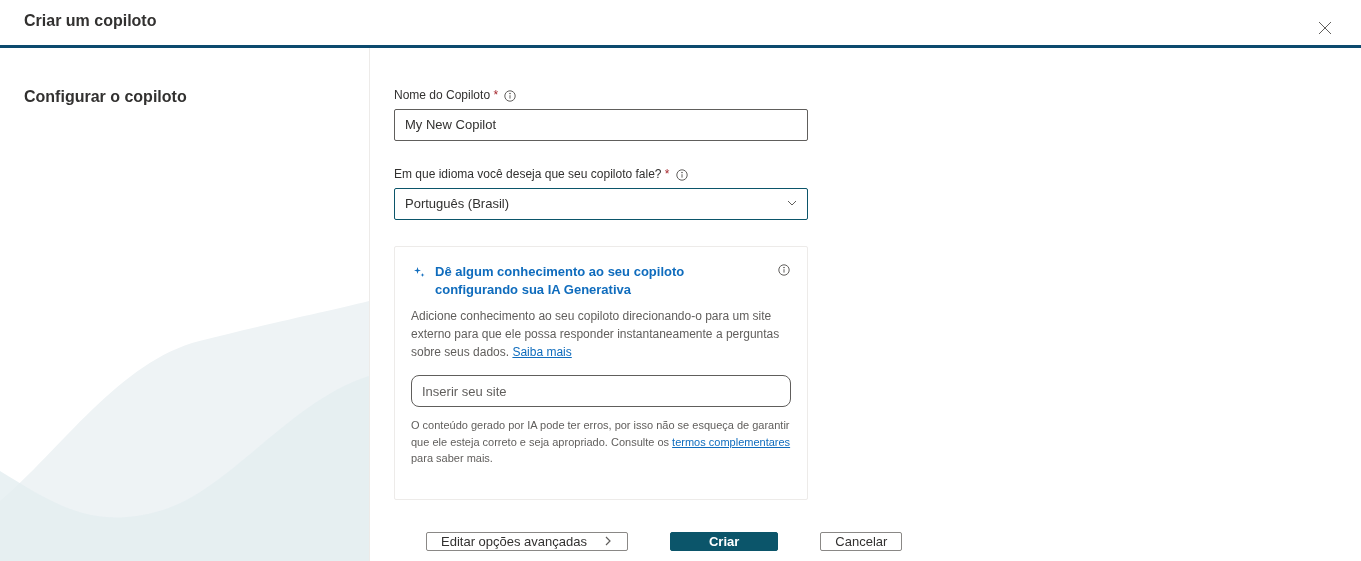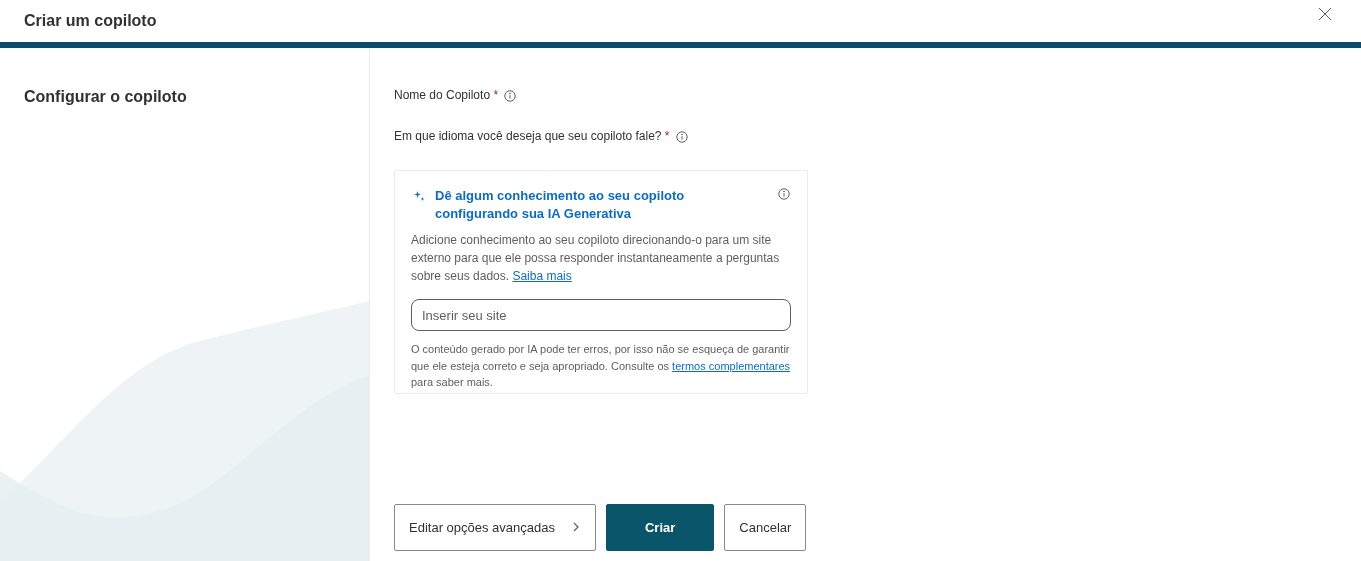--- a/index.html
+++ b/index.html
@@ -12,24 +12,24 @@
       font-size: 14px;
       color: #323130;
       background: #fff;
       width: 1361px;
       height: 561px;
       overflow: hidden;
       position: relative;
     }
     .header {
       display: flex;
-      align-items: flex-end;
+      align-items: flex-start;
       justify-content: space-between;
       padding: 12px 20px 12px 24px;
-      border-bottom: 6px solid #0c4a6e;
+      border-bottom: 3px solid #0c4a6e;
       height: 48px;
     }
     .header-title {
       font-size: 16px;
       font-weight: 600;
       color: #323130;
     }
     .close-btn {
       background: none;
       border: none;
@@ -132,21 +132,21 @@
       position: absolute;
       right: 10px;
       top: 50%;
       transform: translateY(-50%);
       color: #605e5c;
       pointer-events: none;
     }
     .knowledge-card {
       border: 1px solid #edebe9;
       border-radius: 2px;
-      padding: 16px 16px 2px 16px;
+      padding: 16px 16px 32px 16px;
       max-width: 414px;
     }
     .knowledge-header {
       display: flex;
       align-items: flex-start;
       gap: 8px;
       margin-bottom: 8px;
     }
     .sparkle-icon {
       flex-shrink: 0;
@@ -200,32 +200,33 @@
     }
     .footer {
       position: absolute;
       bottom: 10px;
       left: 24px;
       display: flex;
       gap: 10px;
       align-items: center;
     }
     .btn {
-      height: 47px;
+      height: 19px;
       padding: 0 14px;
       border: 1px solid #8a8886;
       border-radius: 2px;
       background: #fff;
       font-size: 13px;
       color: #323130;
       cursor: pointer;
       display: inline-flex;
       align-items: center;
       gap: 6px;
       font-family: inherit;
+      margin-left: 32px;
     }
     .btn-primary {
       background: #0b556a;
       color: #fff;
       border-color: #0b556a;
       font-weight: 600;
       padding: 0 38px;
     }
     .btn-edit {
       gap: 16px;
@@ -262,34 +263,45 @@
         <span>Nome do Copiloto</span>
         <span class="required">*</span>
         <span class="info-icon-small">
           <svg width="12" height="12" viewBox="0 0 12 12" fill="none" stroke="currentColor" stroke-width="1">
             <circle cx="6" cy="6" r="5.2"></circle>
             <circle cx="6" cy="3.6" r="0.4" fill="currentColor"></circle>
             <line x1="6" y1="5.2" x2="6" y2="8.6"></line>
           </svg>
         </span>
       </label>
+      <input type="text" class="text-input" value="My New Copilot" style="">
     </div>
 
     <div class="form-group">
       <label class="form-label">
         <span>Em que idioma você deseja que seu copiloto fale?</span>
         <span class="required">*</span>
         <span class="info-icon-small">
           <svg width="12" height="12" viewBox="0 0 12 12" fill="none" stroke="currentColor" stroke-width="1">
             <circle cx="6" cy="6" r="5.2"></circle>
             <circle cx="6" cy="3.6" r="0.4" fill="currentColor"></circle>
             <line x1="6" y1="5.2" x2="6" y2="8.6"></line>
           </svg>
         </span>
       </label>
+      <div class="select-wrapper">
+        <div class="select-input">
+          <span>Português (Brasil)</span>
+        </div>
+        <span class="chevron-down">
+          <svg width="12" height="12" viewBox="0 0 12 12" fill="none" stroke="currentColor" stroke-width="1">
+            <polyline points="2,4 6,8 10,4"></polyline>
+          </svg>
+        </span>
+      </div>
     </div>
 
     <div class="knowledge-card">
       <div class="knowledge-header">
         <span class="sparkle-icon">
           <svg width="16" height="16" viewBox="0 0 16 16" fill="currentColor">
             <path d="M6.5 2 L7.3 4.7 L10 5.5 L7.3 6.3 L6.5 9 L5.7 6.3 L3 5.5 L5.7 4.7 Z"></path>
             <path d="M11.5 8 L12 9.5 L13.5 10 L12 10.5 L11.5 12 L11 10.5 L9.5 10 L11 9.5 Z"></path>
           </svg>
         </span>

